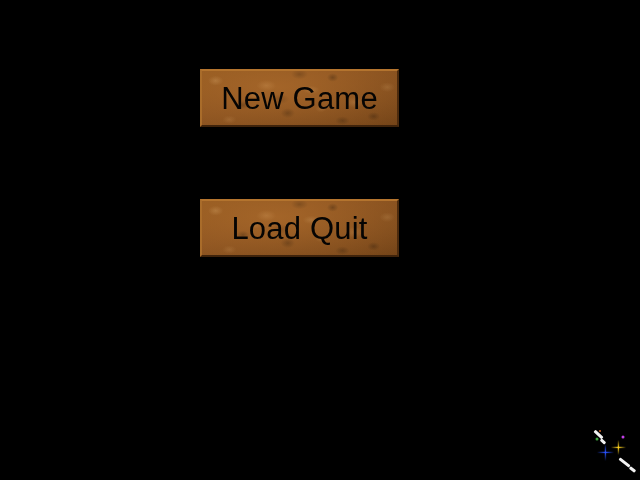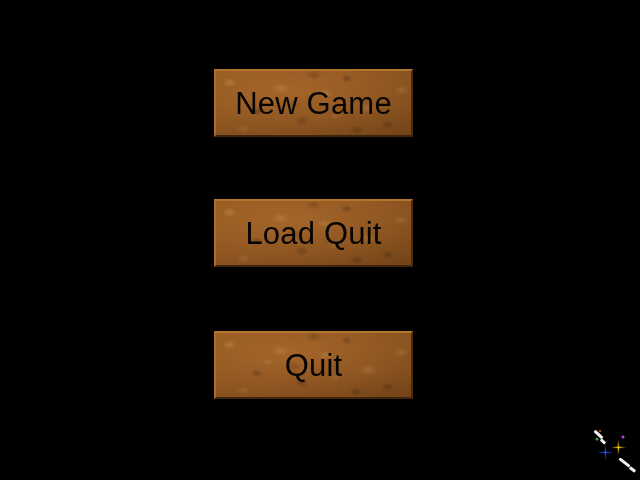--- a/index.html
+++ b/index.html
@@ -16,23 +16,23 @@
     position: relative;
     width: 640px;
     height: 480px;
     background: #000000;
     overflow: hidden;
   }
 
   
   .menu-button {
     position: absolute;
-    left: 214px;
+    left: 200px;
     width: 199px;
-    height: 68px;
+    height: 58px;
     box-sizing: border-box;
     border-top: 2px solid #b4742e;
     border-left: 2px solid #a96c2a;
     border-right: 2px solid #4b2a0d;
     border-bottom: 2px solid #3f230b;
     background-color: #8a5421;
     background-image:
       
       radial-gradient(ellipse 11px 7px at 7% 18%,  rgba(255,214,150,0.20), rgba(0,0,0,0) 70%),
       radial-gradient(ellipse 9px 6px  at 21% 63%, rgba(0,0,0,0.22),       rgba(0,0,0,0) 72%),
@@ -143,23 +143,20 @@
 <div id="screen">
 
   <div class="menu-button" id="btn-new-game">
     <span class="label">New Game</span>
   </div>
 
   <div class="menu-button" id="btn-load-game">
     <span class="label">Load Quit</span>
   </div>
 
-  <div class="menu-button" id="btn-quit">
-    <span class="label">Quit</span>
-  </div>
 
   <div id="cursor-sparkles">
     <span class="spark star star-blue"></span>
     <span class="spark star star-yellow"></span>
     <span class="spark dot dot-magenta"></span>
     <span class="spark dot dot-green"></span>
     <span class="spark dot dot-orange"></span>
     <span class="spark streak streak-a"></span>
     <span class="spark streak streak-b"></span>
     <span class="spark streak streak-c"></span>

